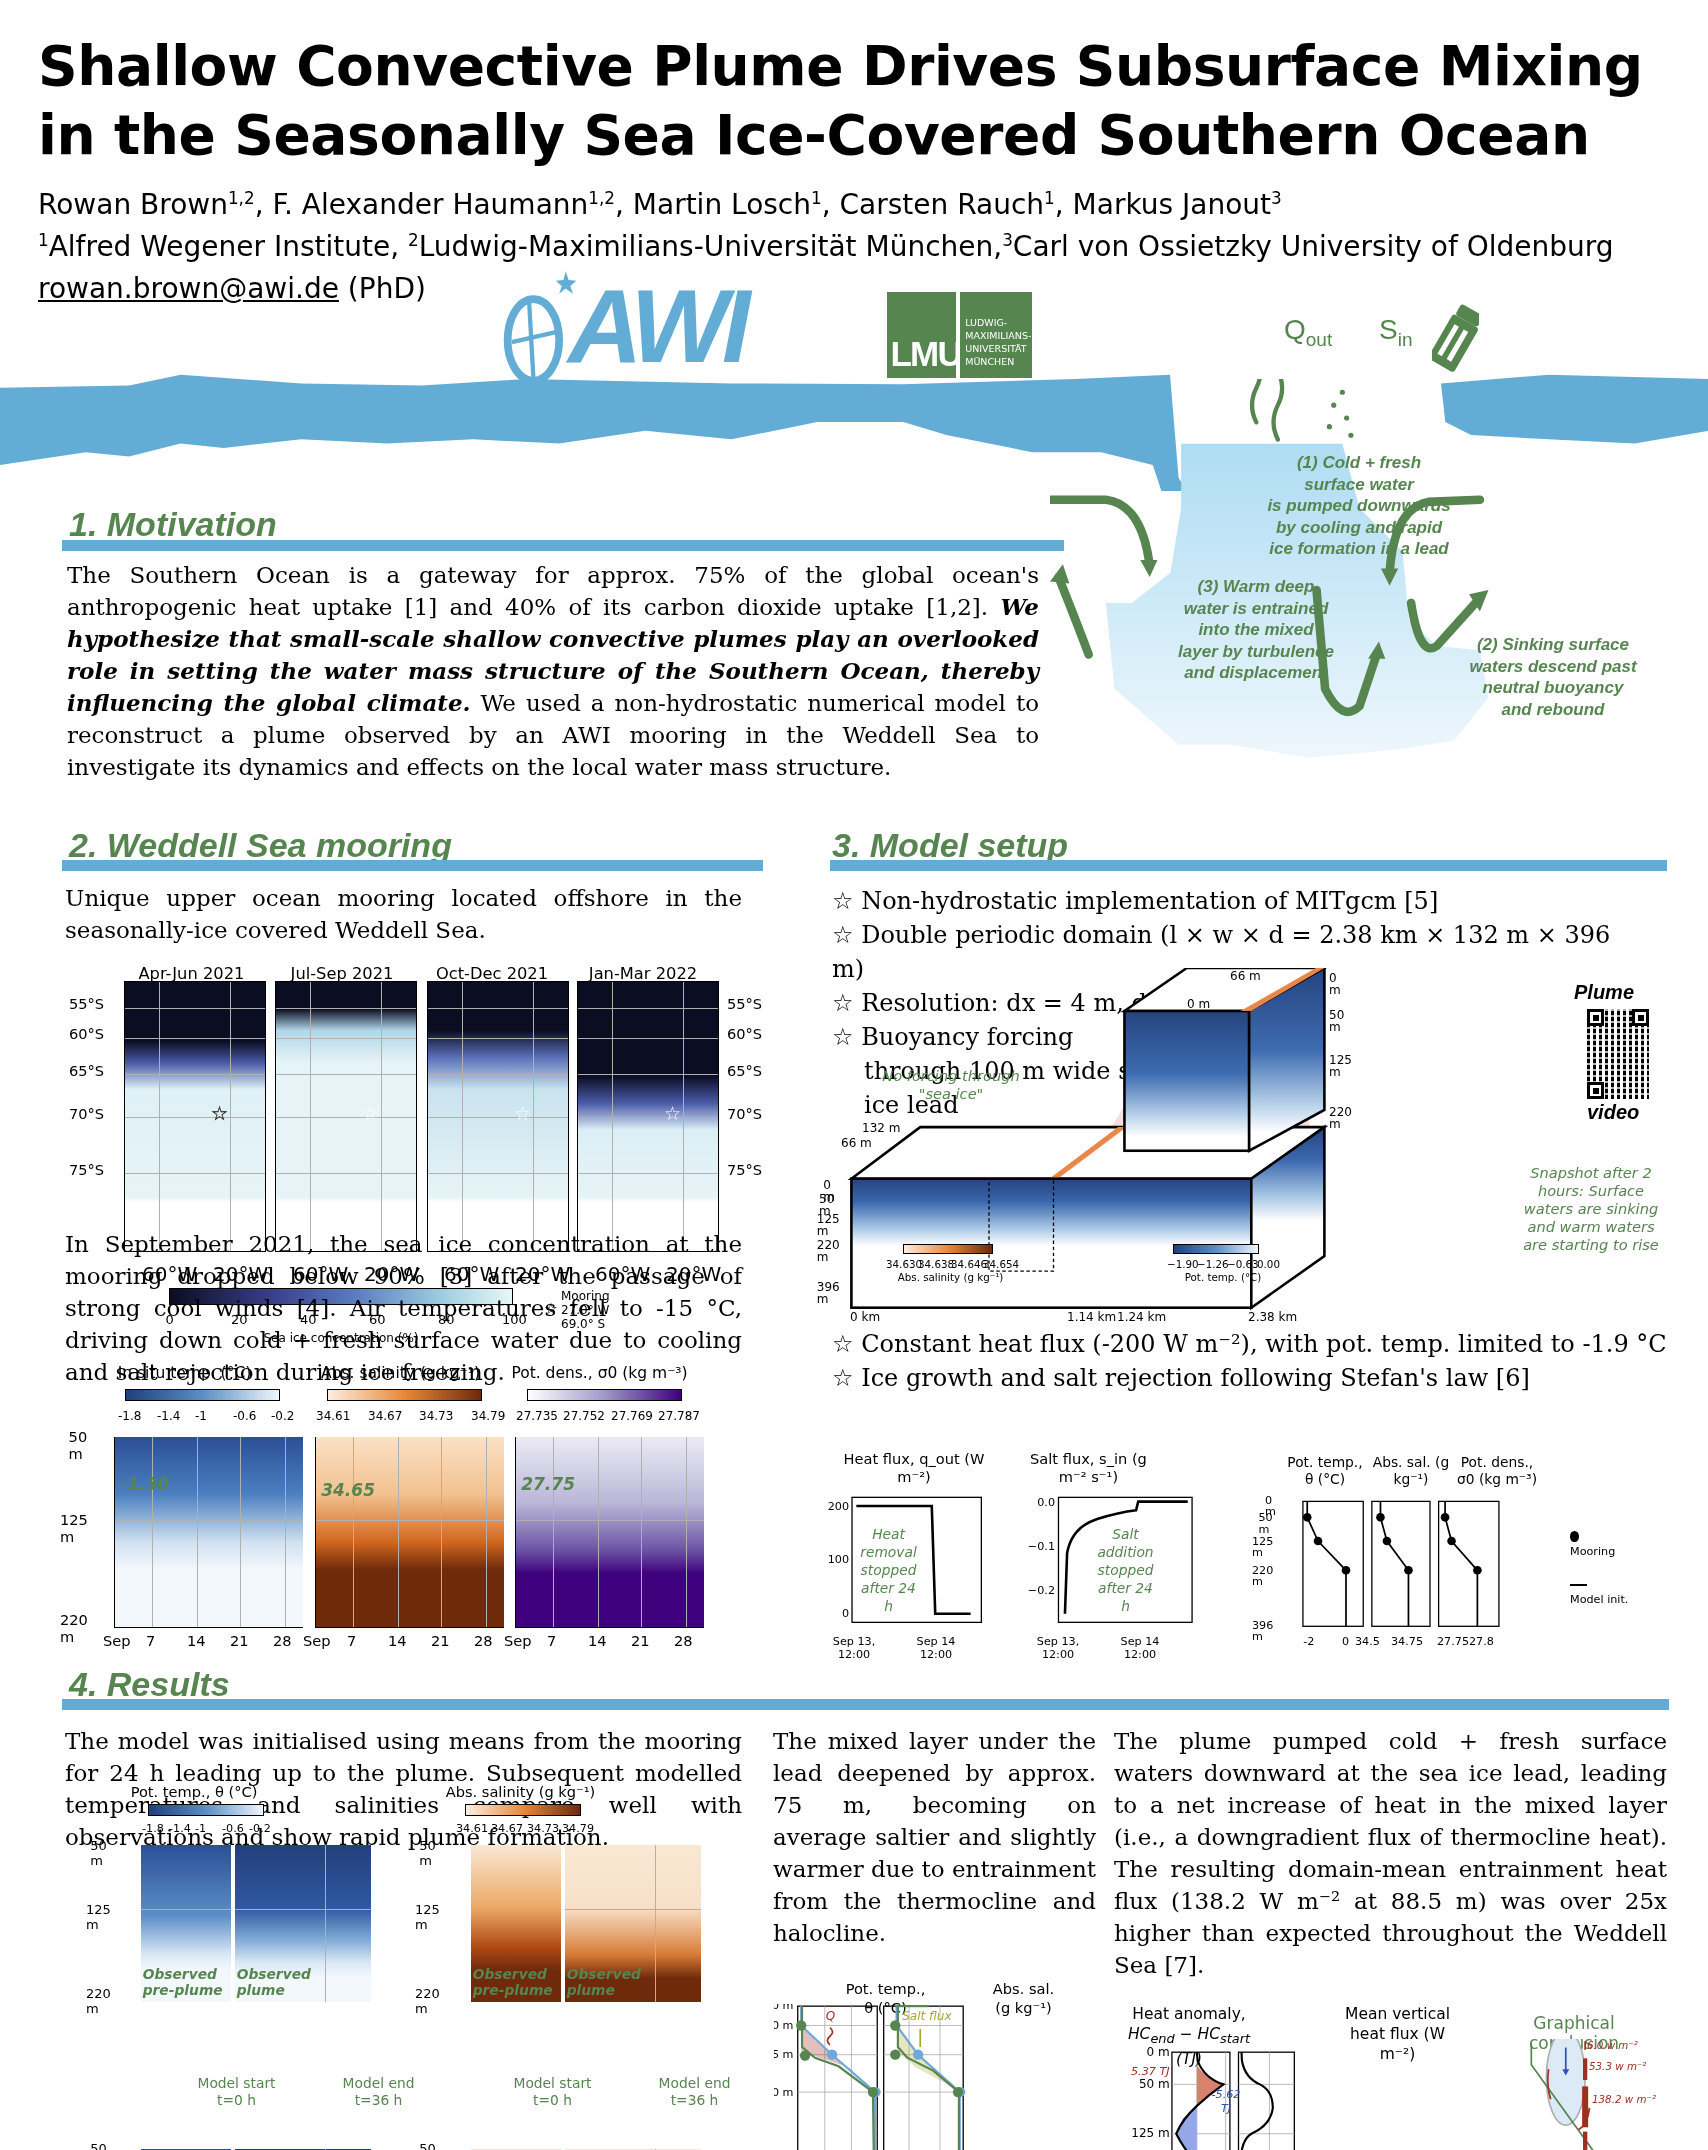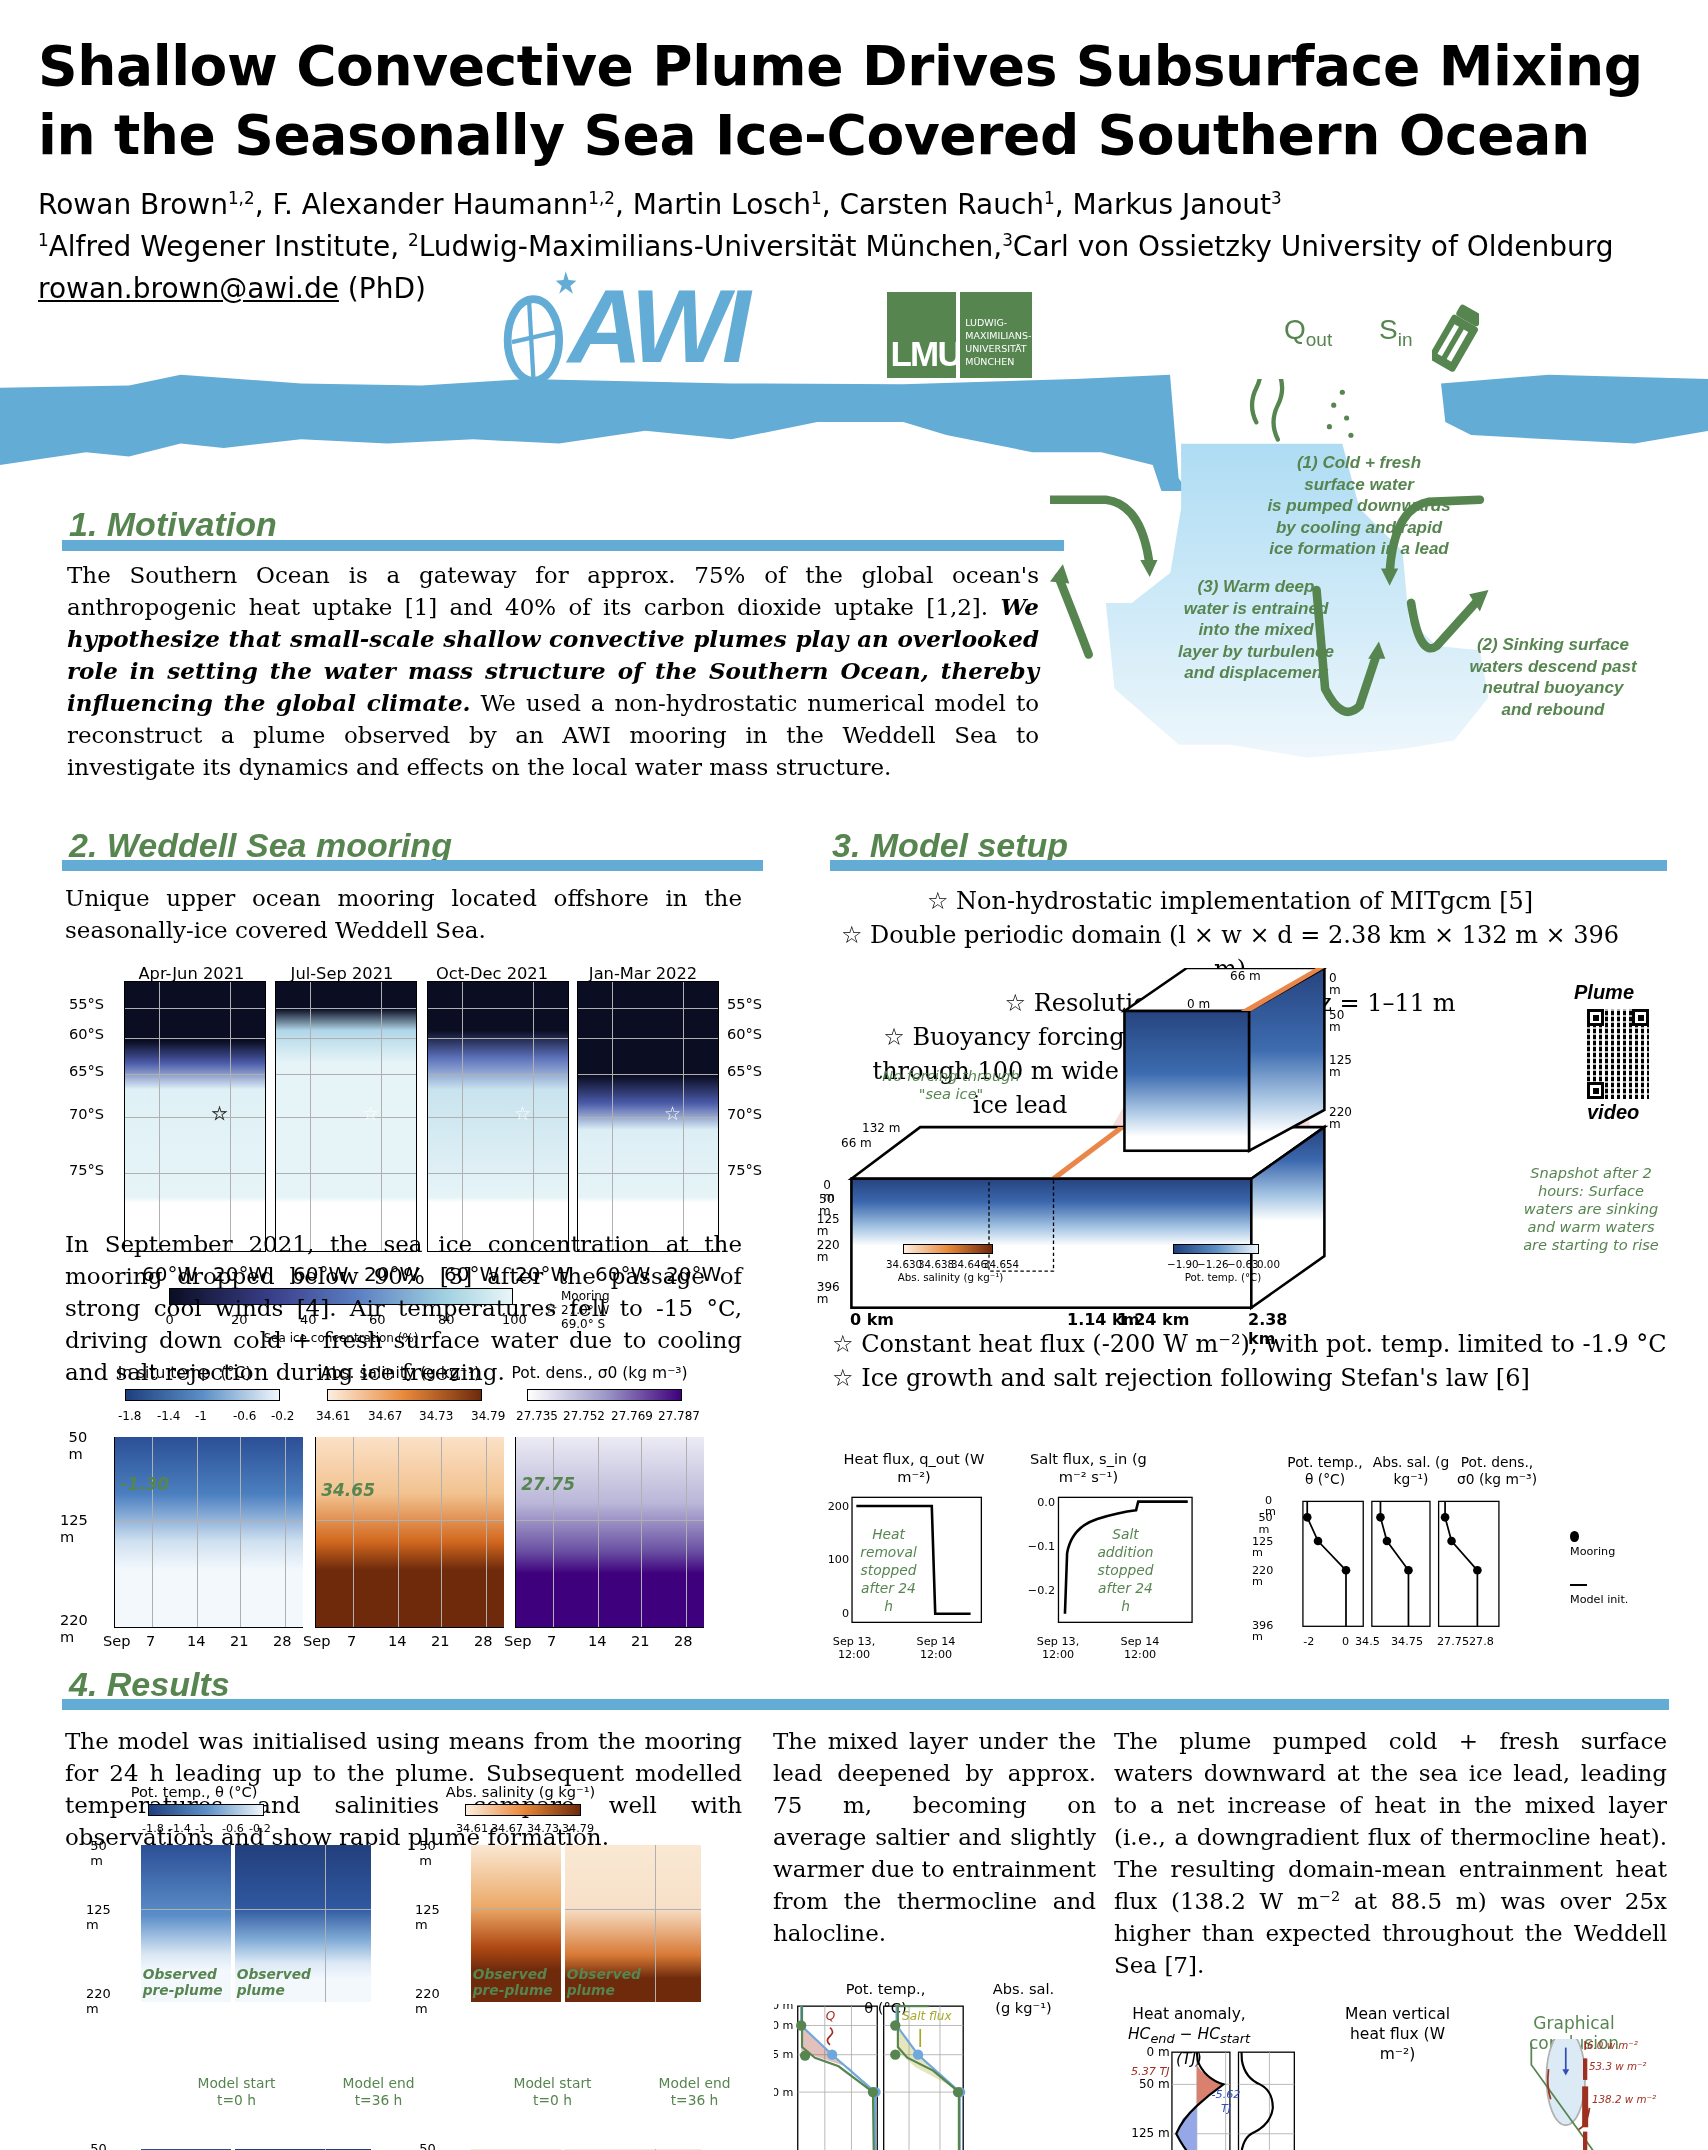--- a/index.html
+++ b/index.html
@@ -307,21 +307,21 @@
     <span style="position:absolute; left:371px;">28</span>
   <span style="position:absolute; left:401px;">Sep</span>
     <span style="position:absolute; left:444px;">7</span>
     <span style="position:absolute; left:485px;">14</span>
     <span style="position:absolute; left:528px;">21</span>
     <span style="position:absolute; left:571px;">28</span>
 </div>
 
 <div class="abs sec-title" style="left:832px; top:826px;">3. Model setup</div>
 <div class="abs blue-bar" style="left:830px; top:860px; width:837px;"></div>
-<div class="abs bullet" style="left:832px; top:884px; width:796px;text-align:center;">
+<div class="abs bullet" style="left:832px; top:884px; width:796px;">
   <div><span>☆</span> <span>Non-hydrostatic implementation of MITgcm [5]</span></div>
   <div><span>☆</span> <span>Double periodic domain (l × w × d = 2.38 km × 132 m × 396 m)</span></div>
   <div><span>☆</span> <span>Resolution: dx = 4 m, dz = 1–11 m</span></div>
   <div style="width:344px; padding-left:32px; text-indent:-32px;"><span>☆</span> <span>Buoyancy forcing through 100 m wide sea ice lead</span></div>
 </div>
 
 <svg class="abs" style="left:817px; top:968px;" width="731" height="344" viewBox="0 0 1700 800">
   <defs>
     <linearGradient id="dom" x1="0" y1="0" x2="0" y2="1">
       <stop offset="0" stop-color="#26447f"></stop>
@@ -355,21 +355,21 @@
 
 <div class="abs tick" style="left:819px; top:1168px; font-size:12px; line-height:12px;">
   <div style="position:absolute; top:10.8px; left:4.3px;">0 m</div>
   <div style="position:absolute; top:25px; left:0;">50 m</div>
   <div style="position:absolute; top:45px; left:-2.2px;">125 m</div>
   <div style="position:absolute; top:71px; left:-2.2px;">220 m</div>
   <div style="position:absolute; top:113px; left:-2.2px;">396 m</div>
 </div>
 <div class="abs tick" style="left:841px; top:1136px; font-size:12px;">66 m</div>
 <div class="abs tick" style="left:862px; top:1121px; font-size:12px;">132 m</div>
-<div class="abs tick" style="left:850px; top:1310px; width:452px; height:14.6px; font-size:16px;font-weight:bold;">
+<div class="abs tick" style="left:850px; top:1310px; width:452px; height:14.6px; font-size:12px;">
   <span style="position:absolute; left:0;">0 km</span>
   <span style="position:absolute; left:217px;">1.14 km</span>
   <span style="position:absolute; left:267px;">1.24 km</span>
   <span style="position:absolute; left:398px;">2.38 km</span>
 </div>
 <div class="abs tick" style="left:1329px; top:968px; font-size:12px; line-height:12px;">
   <div style="position:absolute; top:4.3px;">0 m</div>
   <div style="position:absolute; top:41px;">50 m</div>
   <div style="position:absolute; top:86px;">125 m</div>
   <div style="position:absolute; top:138px;">220 m</div>

